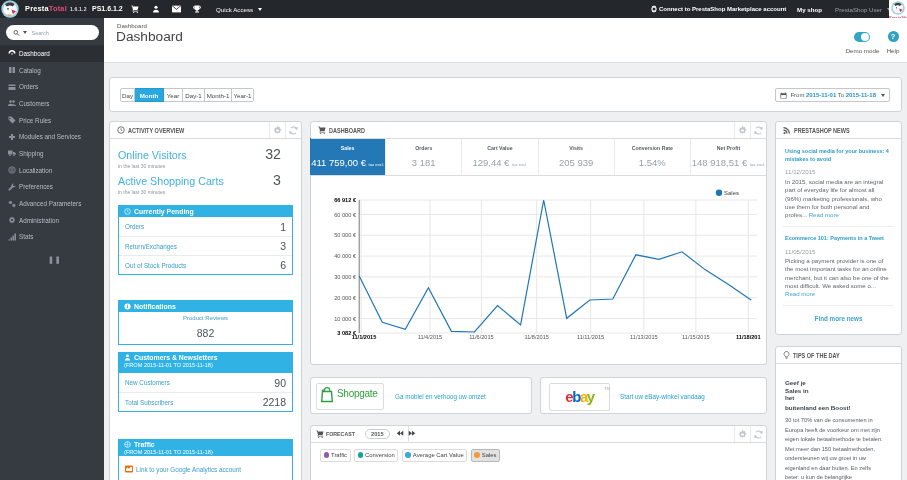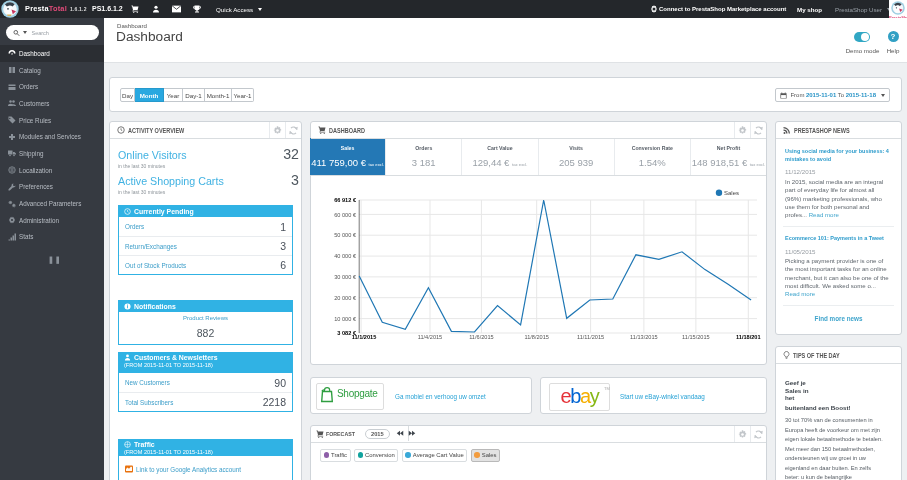--- a/index.html
+++ b/index.html
@@ -48,21 +48,21 @@
 
 .phead{height:17px;border-bottom:1px solid #d9dde0;display:flex;align-items:center;padding:0 7px;font-size:5.9px;font-weight:bold;color:#555;position:relative}
 .phead .hic{margin-right:3px;display:flex}
 .htxt{font-size:6.5px;transform:scaleX(.85);transform-origin:0 50%;white-space:nowrap}
 .ptools{position:absolute;right:0;top:0;height:16px;display:flex}
 .ptools .t{width:16px;height:16px;border-left:1px solid #e8ebee;display:flex;align-items:center;justify-content:center}
 
 #actpanel{left:109px;top:121px;width:193px;height:400px}
 .bn-title{position:absolute;left:8px;font-size:10.7px;color:#41b2e2}
 .bn-sub{position:absolute;left:8px;font-size:5px;color:#8d949a}
-.bn-val{position:absolute;right:2px;font-size:14.2px;color:#4d565e}
+.bn-val{position:absolute;right:20px;font-size:14.2px;color:#4d565e}
 .bluebar{position:absolute;left:8px;right:8px;background:#30b2e4;color:#fff;font-size:6.9px;font-weight:bold;padding:0 6px;display:flex;align-items:center}
 .bluebar .hic{margin-right:3px;display:flex}
 .btable{position:absolute;left:8px;right:8px;border:1px solid #30b2e4;border-top:none}
 .btable .row{display:flex;justify-content:space-between;align-items:center;height:19px;padding:0 6px;border-top:1px solid #e9ecef;font-size:6.3px}
 .btable .row:first-child{border-top:none}
 .btable .lbl{color:#3b9dc9}
 .btable .val{color:#49505a;font-size:10.5px}
 .ntf{position:absolute;left:8px;right:8px;display:flex;border:1px solid #30b2e4;border-top:none}
 .ntf .cell{flex:1;text-align:center;padding:3px 2px 5px}
 .ntf .cell+.cell{border-left:1px solid #e9ecef}
@@ -501,21 +501,21 @@
   <span style="position:absolute;left:5px;top:4.5px;width:68px;height:27px;border:1px solid #ddd;border-radius:2px"></span>
   <svg width="15" height="17" viewBox="0 0 15 17" style="position:absolute;left:9px;top:9px">
         <path d="M4.5 4.5V3.2a2.6 2.6 0 015.2 0v1.3" fill="none" stroke="#2f9e41" stroke-width="1.2"></path>
         <path d="M2.5 4.5h9l.8 10h-10.6z" fill="none" stroke="#2f9e41" stroke-width="1.4"></path>
         <path d="M1.5 3.5l2-1.5.6 1.2-1.8 1.6z" fill="#2f9e41"></path>
       </svg>
   <span style="position:absolute;left:26px;top:10px;font-size:10px;font-weight:normal;color:#2f9e41;letter-spacing:-.3px">Shopgate</span>
   <span class="adlink" style="position:absolute;left:84px;top:15px">Ga mobiel en verhoog uw omzet</span>
 </div>
 <div class="adcard" style="left:540px;width:227px">
-  <span style="position:absolute;left:8px;top:4.5px;width:61px;height:28px;border:1px solid #ddd;border-radius:2px;text-align:center;font-size:20px;font-weight:normal;letter-spacing:-1.4px;line-height:25px">
+  <span style="position:absolute;left:8px;top:4.5px;width:61px;height:28px;border:1px solid #ddd;border-radius:2px;text-align:center;font-size:15px;font-weight:bold;letter-spacing:-1.4px;line-height:25px">
     <span style="color:#e53238">e</span><span style="color:#0064d2">b</span><span style="color:#f5af02">a</span><span style="color:#86b817">y</span>
   </span>
   <span style="position:absolute;left:63px;top:8px;font-size:4px;color:#aaa">TM</span>
   <span class="adlink" style="position:absolute;left:79px;top:15px">Start uw eBay-winkel vandaag</span>
 </div>
 
 <div class="panel" id="forecast">
   <div class="phead">
     <span style="position:absolute;left:0;top:0;display:flex;align-items:center;height:15px;width:98px;border-right:1px solid #d9dde0;padding-left:5px">
       <span class="hic" style="margin-right:2px">

